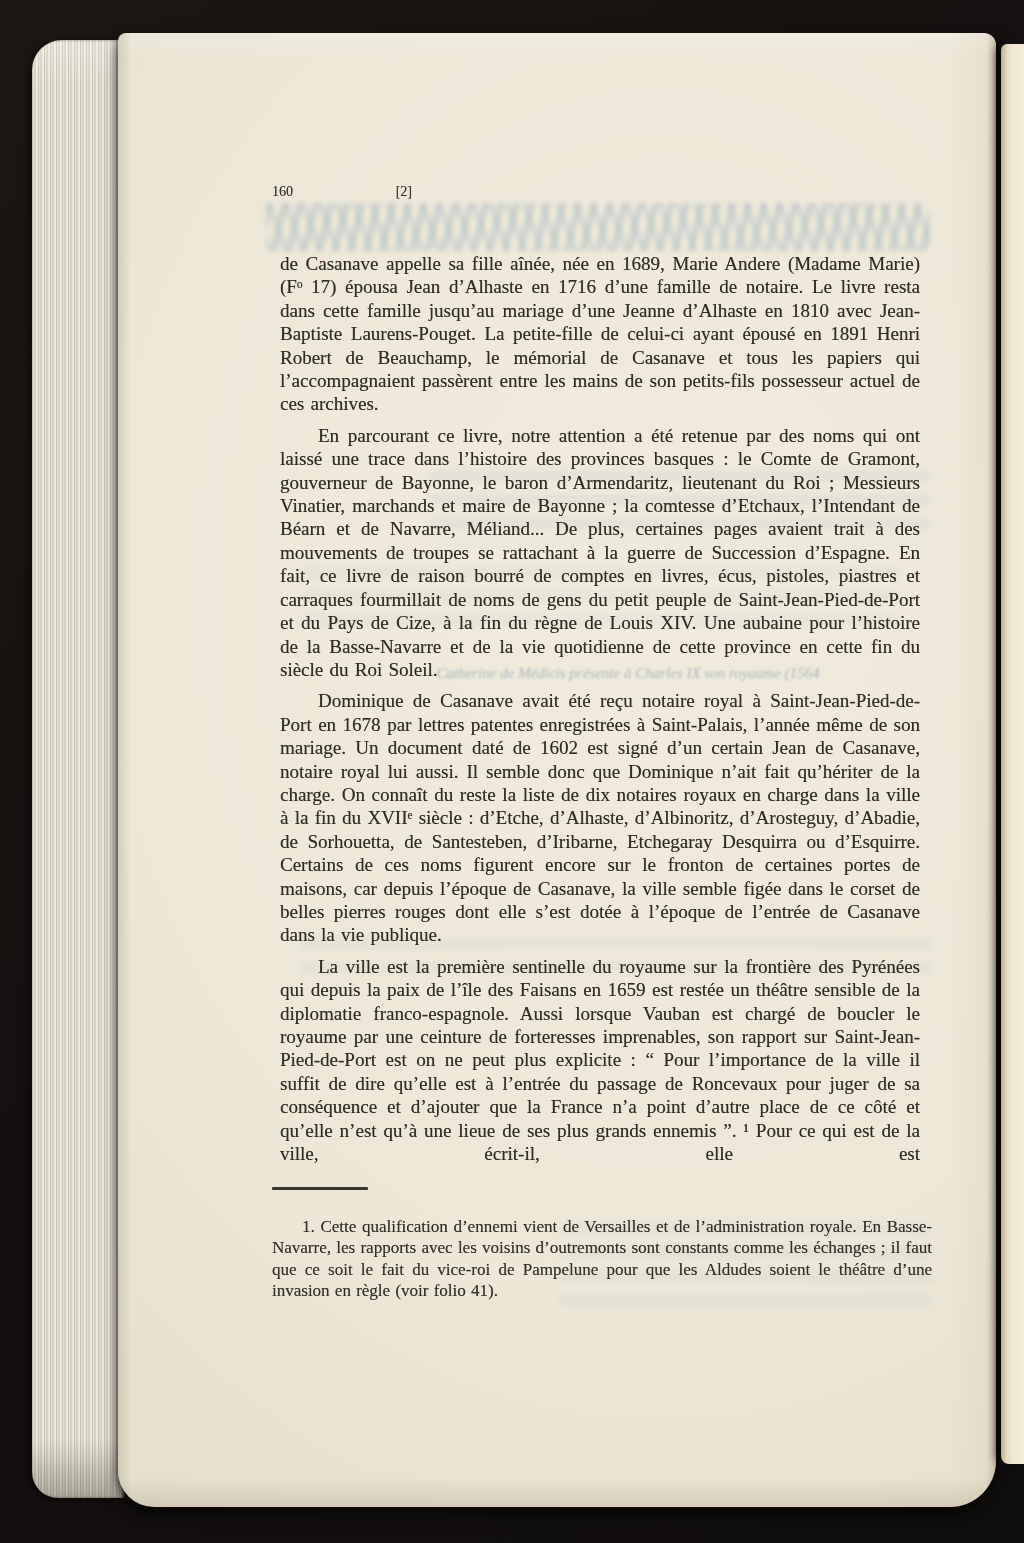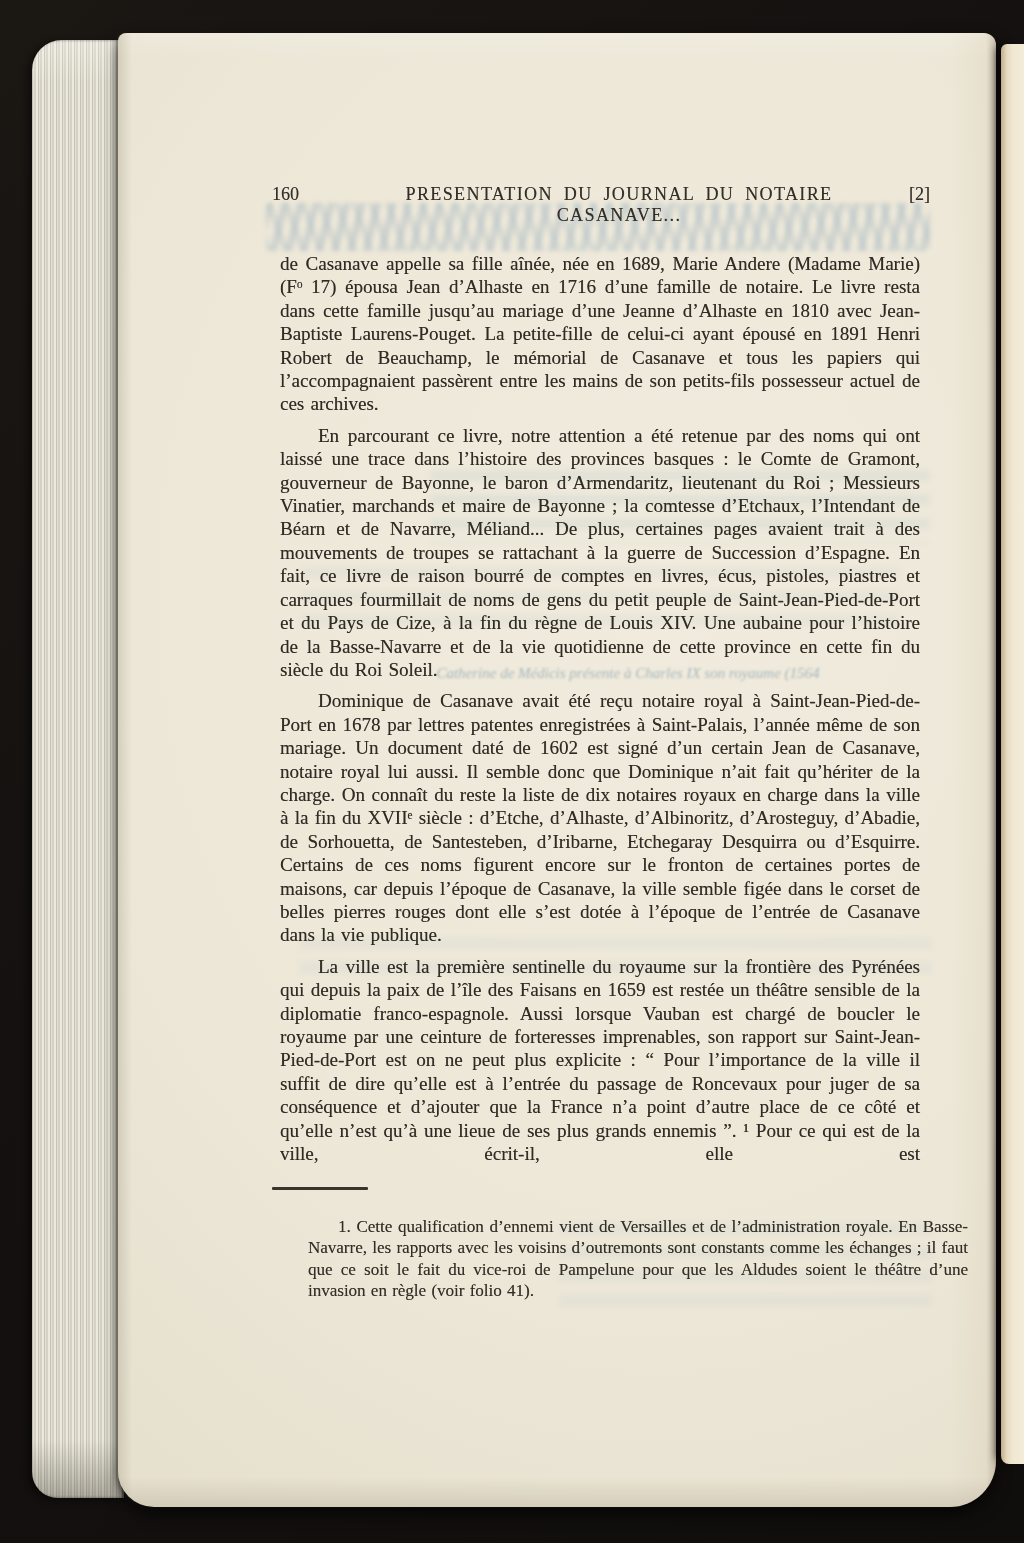--- a/index.html
+++ b/index.html
@@ -62,21 +62,21 @@
   .ghost-caption{
     left:200px;top:632px;width:620px;
     font-style:italic;font-size:15px;color:rgba(110,142,168,.55);
     filter:blur(1.1px);text-align:center;white-space:nowrap;overflow:hidden;
   }
 
   
   .runhead{
     position:absolute;left:154px;top:151px;width:658px;
     display:flex;align-items:flex-start;
-    font-size:18px;color:#332e27;
+    font-size:14px;color:#332e27;
     text-shadow:0.2px 0.3px 0.4px rgba(51,46,39,.45);
   }
   .runhead .pageno{flex:0 0 88px;}
   .runhead .title{flex:1 1 auto;text-align:center;letter-spacing:1.4px;word-spacing:5px;}
   .runhead .bracket{flex:0 0 52px;text-align:right;}
 
   
   .bodytext{
     position:absolute;left:154px;top:211px;width:656px;
     font-size:19px;line-height:23.4px;color:#2f2b24;
@@ -90,42 +90,40 @@
   .footnote-rule{
     position:absolute;left:154px;top:1154px;width:96px;height:3px;
     background:#39342c;border-radius:1px;
   }
   .footnote{
     position:absolute;left:154px;top:1166px;width:660px;
     font-size:17px;line-height:21.4px;color:#322d26;
     text-align:justify;text-indent:30px;
     text-shadow:0.2px 0.3px 0.35px rgba(50,45,38,.45);
     word-spacing:1px;
-    margin-left:36px;
   }
 </style>
 </head>
 <body>
 
 <div class="scene">
 
   <div class="page-stack"></div>
 
   <div class="book-page">
 
     <div class="ghost ghost-frieze"></div>
     <div class="ghost ghost-bars ghost-b1"></div>
     <div class="ghost ghost-bars ghost-b2"></div>
     <div class="ghost ghost-caption">Catherine de Médicis présente à Charles IX son royaume (1564</div>
     <div class="ghost ghost-bars ghost-b3"></div>
     <div class="ghost ghost-bars ghost-b4"></div>
 
     <div class="runhead">
       <span class="pageno">160</span>
-      <span class="title">PRESENTATION DU JOURNAL DU NOTAIRE CASANAVE...</span>
       <span class="bracket">[2]</span>
     </div>
 
     <div class="bodytext">
       <p class="para first">de Casanave appelle sa fille aînée, née en 1689, Marie Andere (Madame Marie) (Fᵒ 17) épousa Jean d’Alhaste en 1716 d’une famille de notaire. Le livre resta dans cette famille jusqu’au mariage d’une Jeanne d’Alhaste en 1810 avec Jean-Baptiste Laurens-Pouget. La petite-fille de celui-ci ayant épousé en 1891 Henri Robert de Beauchamp, le mémorial de Casanave et tous les papiers qui l’accompagnaient passèrent entre les mains de son petits-fils possesseur actuel de ces archives.</p>
       <p class="para">En parcourant ce livre, notre attention a été retenue par des noms qui ont laissé une trace dans l’histoire des provinces basques : le Comte de Gramont, gouverneur de Bayonne, le baron d’Armendaritz, lieutenant du Roi ; Messieurs Vinatier, marchands et maire de Bayonne ; la comtesse d’Etchaux, l’Intendant de Béarn et de Navarre, Méliand... De plus, certaines pages avaient trait à des mouvements de troupes se rattachant à la guerre de Succession d’Espagne. En fait, ce livre de raison bourré de comptes en livres, écus, pistoles, piastres et carraques fourmillait de noms de gens du petit peuple de Saint-Jean-Pied-de-Port et du Pays de Cize, à la fin du règne de Louis XIV. Une aubaine pour l’histoire de la Basse-Navarre et de la vie quotidienne de cette province en cette fin du siècle du Roi Soleil.</p>
       <p class="para">Dominique de Casanave avait été reçu notaire royal à Saint-Jean-Pied-de-Port en 1678 par lettres patentes enregistrées à Saint-Palais, l’année même de son mariage. Un document daté de 1602 est signé d’un certain Jean de Casanave, notaire royal lui aussi. Il semble donc que Dominique n’ait fait qu’hériter de la charge. On connaît du reste la liste de dix notaires royaux en charge dans la ville à la fin du XVIIᵉ siècle : d’Etche, d’Alhaste, d’Albinoritz, d’Arosteguy, d’Abadie, de Sorhouetta, de Santesteben, d’Iribarne, Etchegaray Desquirra ou d’Esquirre. Certains de ces noms figurent encore sur le fronton de certaines portes de maisons, car depuis l’époque de Casanave, la ville semble figée dans le corset de belles pierres rouges dont elle s’est dotée à l’époque de l’entrée de Casanave dans la vie publique.</p>
       <p class="para cont">La ville est la première sentinelle du royaume sur la frontière des Pyrénées qui depuis la paix de l’île des Faisans en 1659 est restée un théâtre sensible de la diplomatie franco-espagnole. Aussi lorsque Vauban est chargé de boucler le royaume par une ceinture de forteresses imprenables, son rapport sur Saint-Jean-Pied-de-Port est on ne peut plus explicite : “ Pour l’importance de la ville il suffit de dire qu’elle est à l’entrée du passage de Roncevaux pour juger de sa conséquence et d’ajouter que la France n’a point d’autre place de ce côté et qu’elle n’est qu’à une lieue de ses plus grands ennemis ”. ¹ Pour ce qui est de la ville, écrit-il, elle est</p>
     </div>
 

